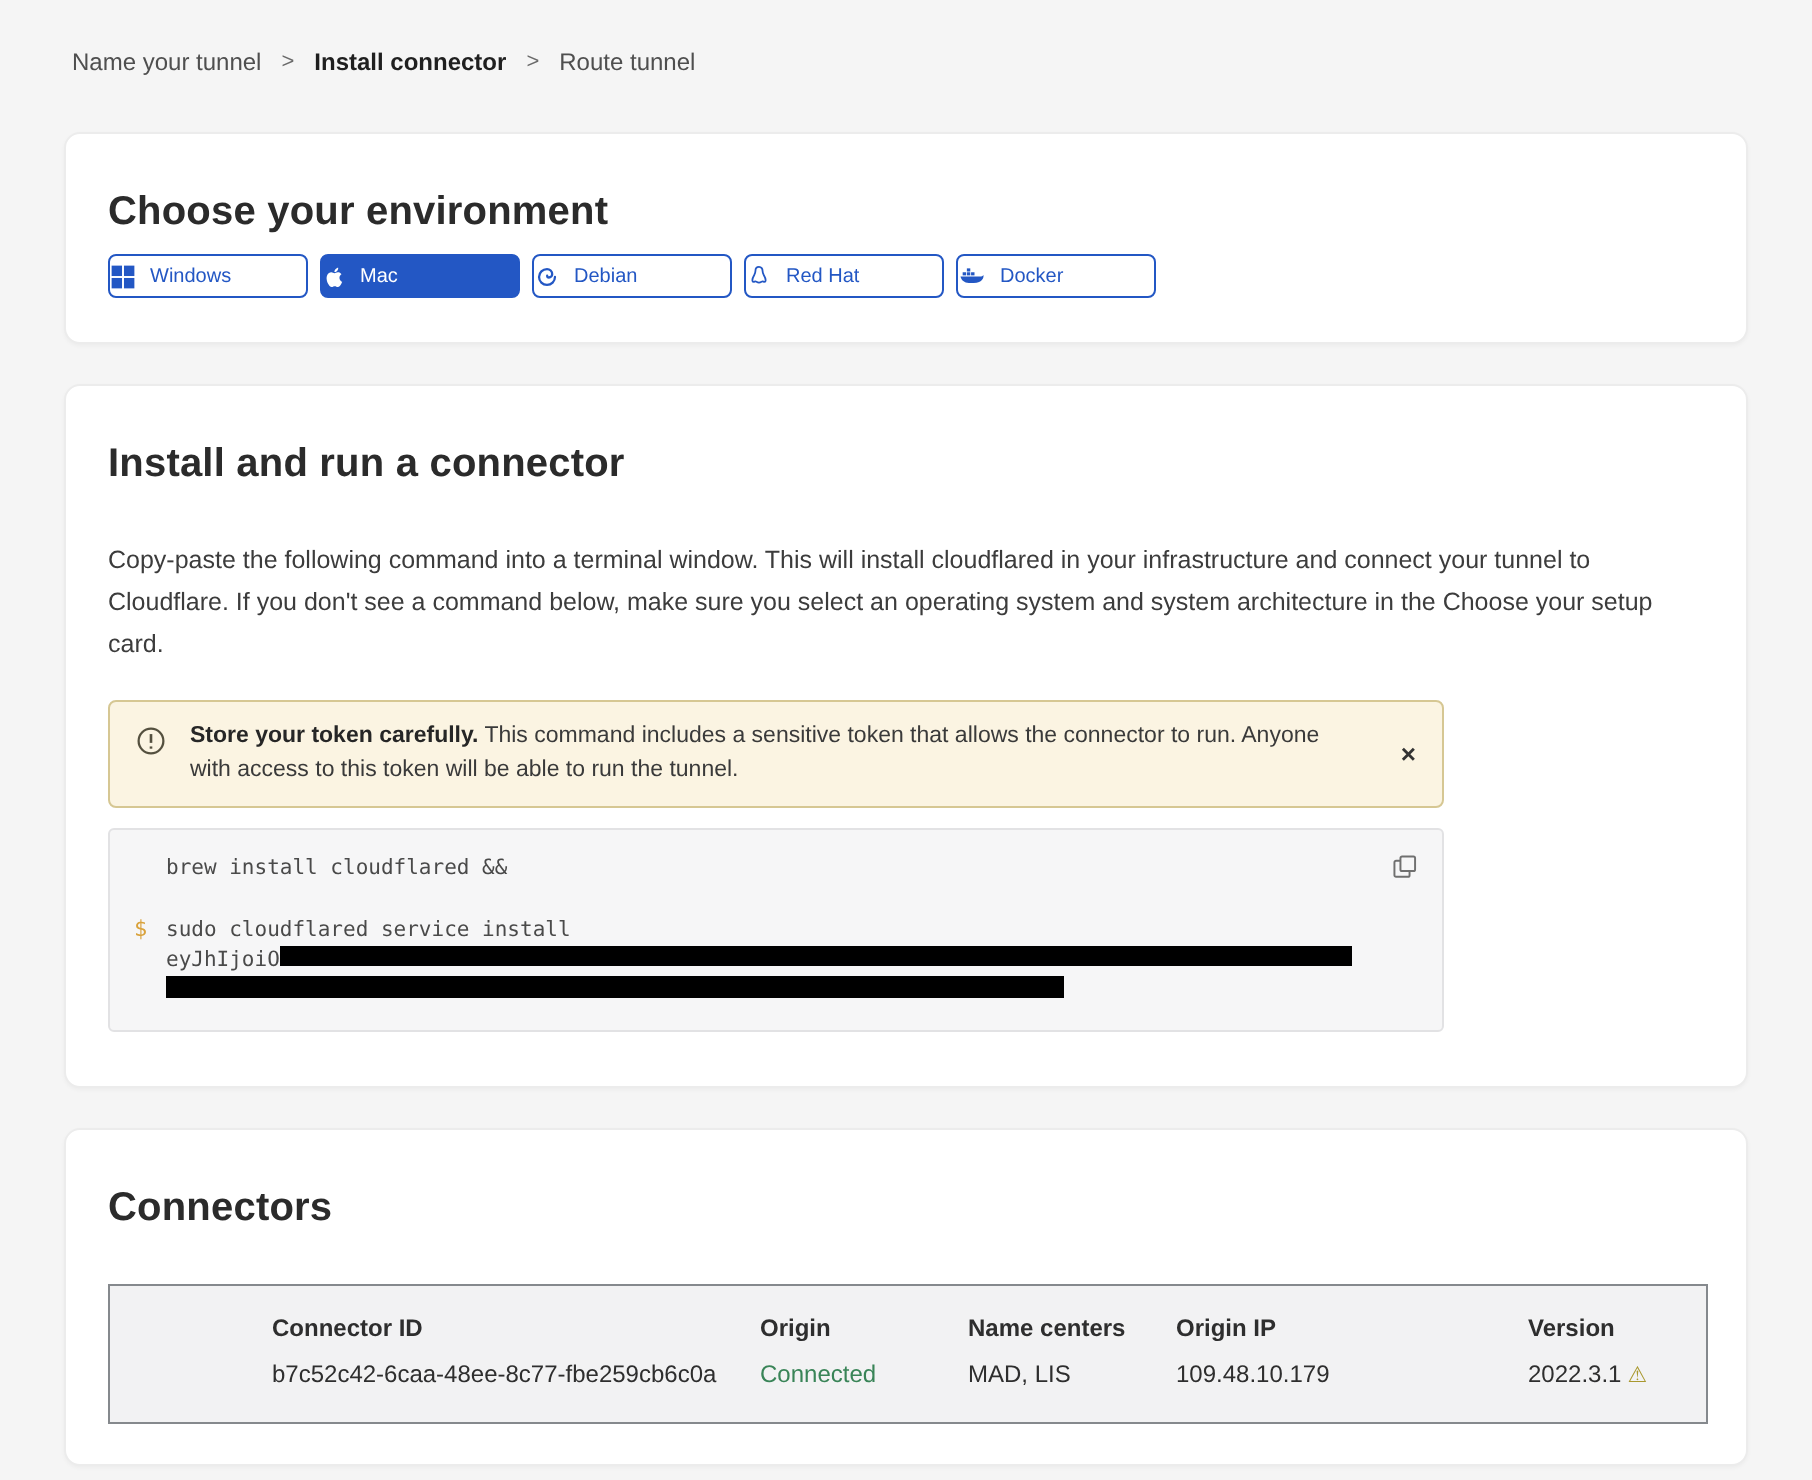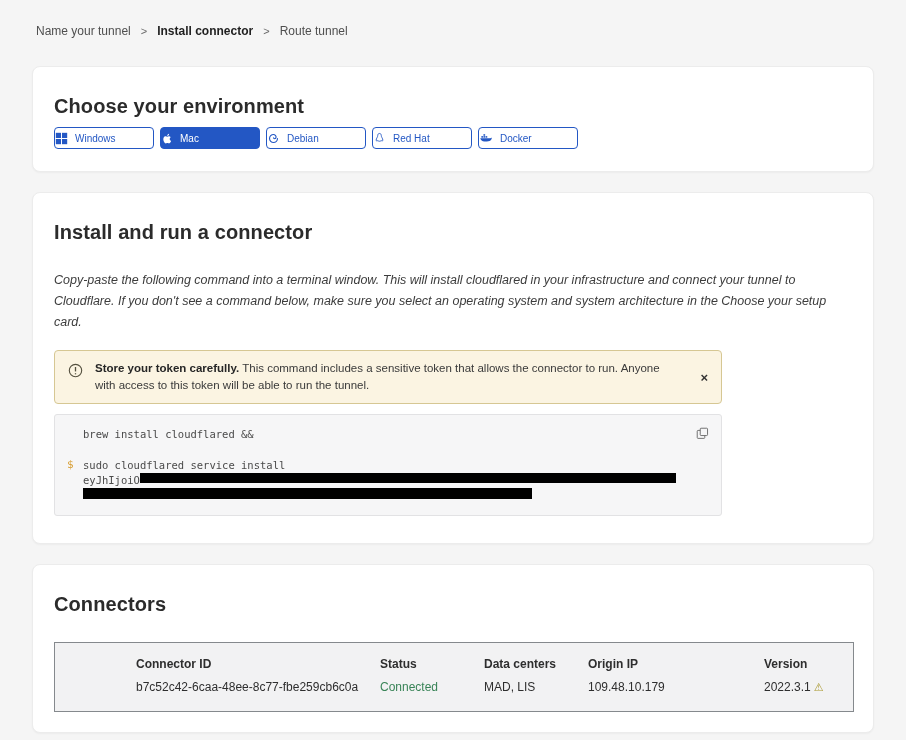--- a/index.html
+++ b/index.html
@@ -42,21 +42,20 @@
     color: #2357c4; font-size: 10px; font-family: "Liberation Sans", sans-serif;
     cursor: pointer;
   }
   .os-btn.selected { background: #2357c4; color: #ffffff; }
   .os-btn svg { display: block; }
 
   
   .install-desc {
     margin-top: 26px; font-size: 12.5px; line-height: 21px; color: #3c3c3c;
     padding-right: 2px;
-    font-style: italic;
   }
   .warning-banner {
     position: relative;
     margin-top: 17px; width: 668px;
     background: #fbf4e2; border: 1px solid #d6c793; border-radius: 4px;
     padding: 9px 44px 9px 40px;
     font-size: 11.5px; line-height: 17px; color: #3a3a3a;
   }
   .warning-banner .warn-icon { position: absolute; left: 13px; top: 12px; color: #54503f; }
   .warning-banner b { color: #262626; }
@@ -211,22 +210,22 @@
     </button>
   </div>
 </section>
 
 <section class="card card-connectors">
   <h2 class="card-title">Connectors</h2>
 
   <div class="connectors-table">
     <div class="tbl-row tbl-header">
       <div class="col-id">Connector ID</div>
-      <div class="col-status">Status</div>
-      <div class="col-dc">Data centers</div>
+      <div class="col-status">Origin</div>
+      <div class="col-dc">Name centers</div>
       <div class="col-ip">Origin IP</div>
       <div class="col-ver">Version</div>
     </div>
     <div class="tbl-row tbl-values">
       <div class="col-id">b7c52c42-6caa-48ee-8c77-fbe259cb6c0a</div>
       <div class="col-status status-connected">Connected</div>
       <div class="col-dc">MAD, LIS</div>
       <div class="col-ip">109.48.10.179</div>
       <div class="col-ver"><span>2022.3.1</span><span class="version-warning-icon">⚠</span></div>
     </div>

